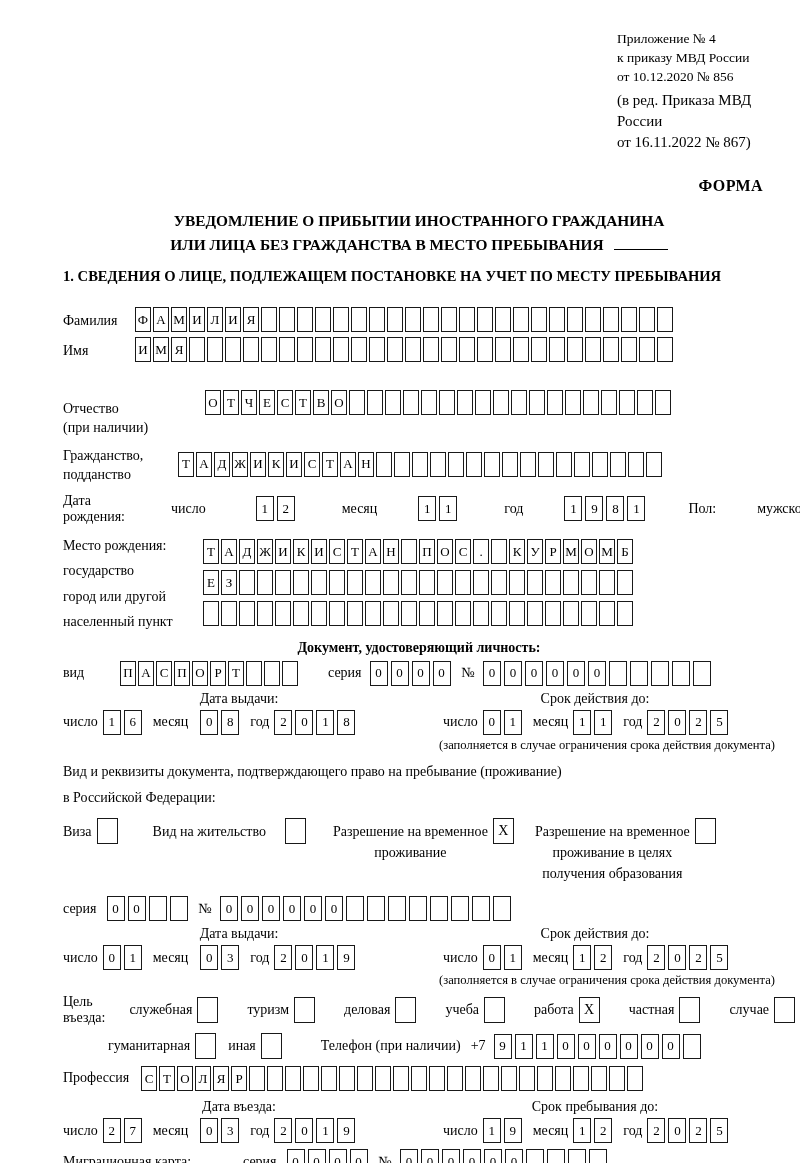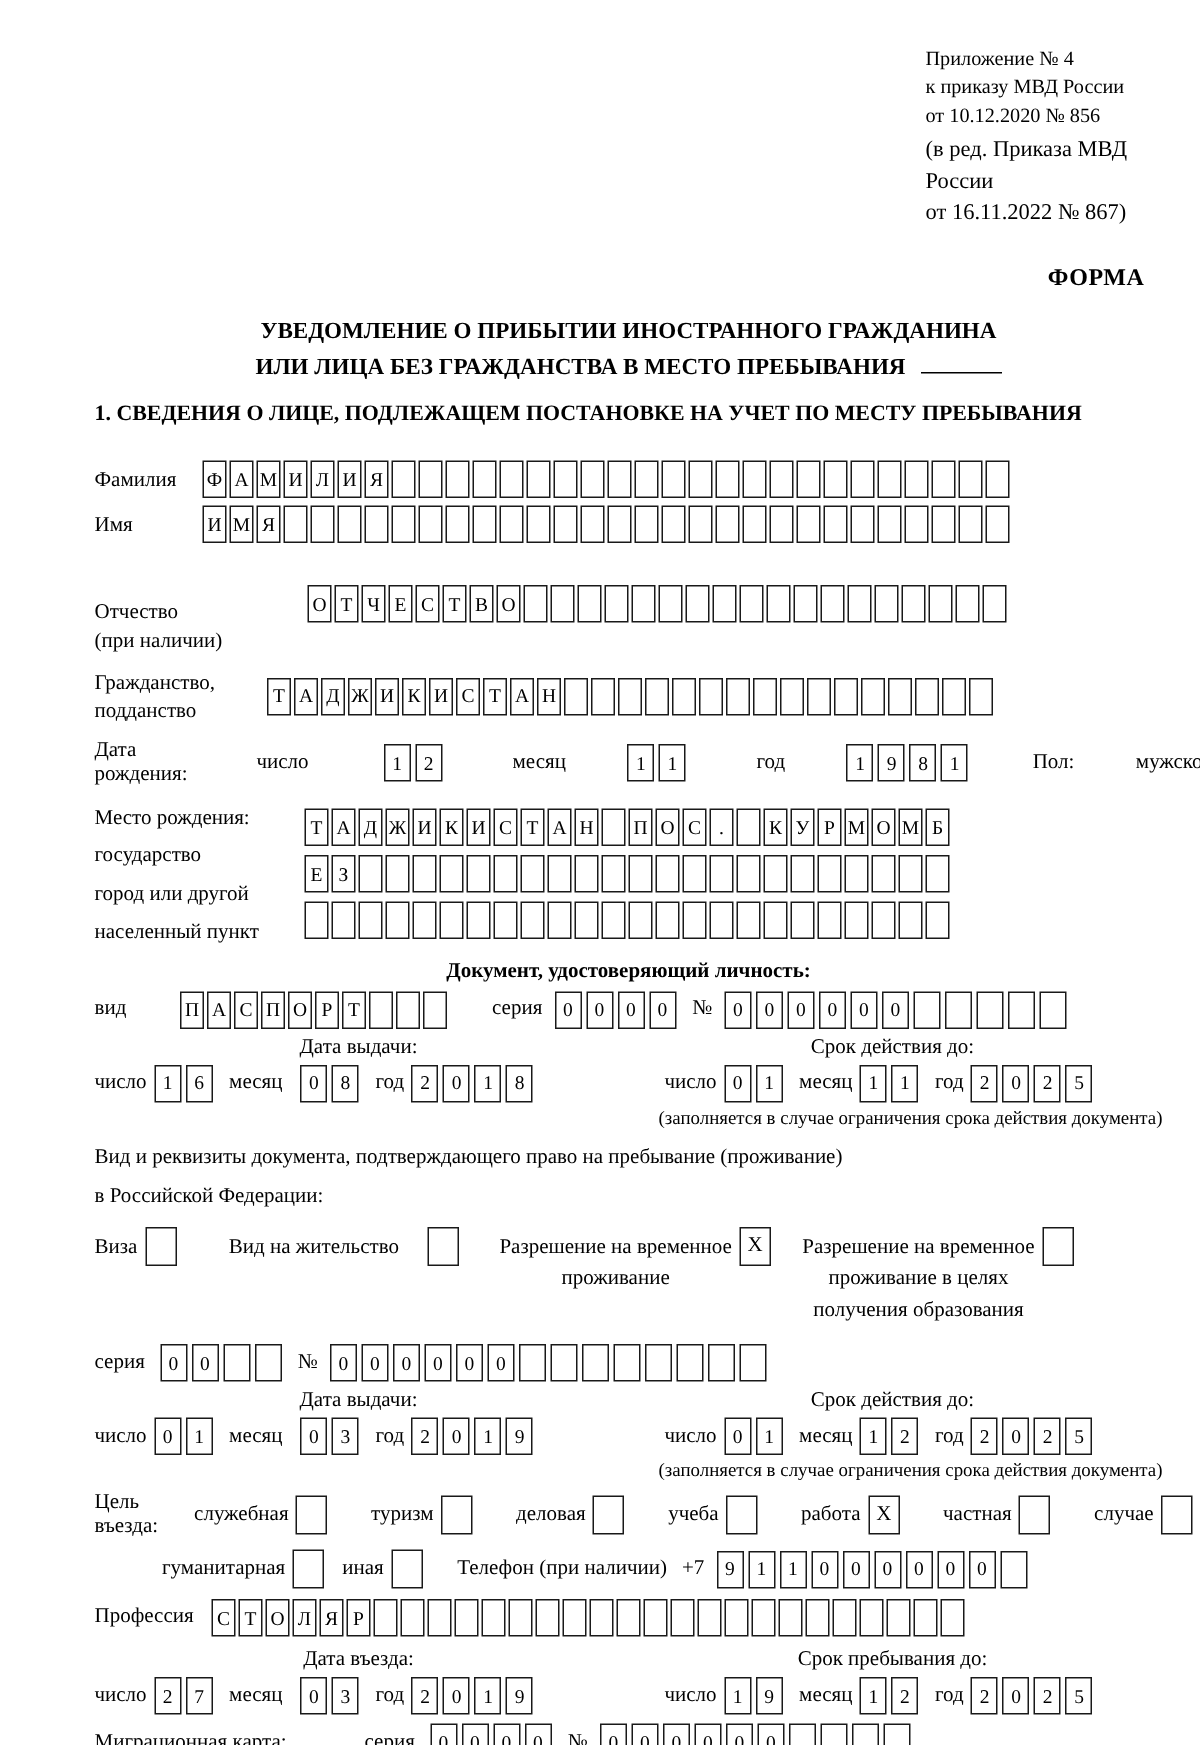--- a/index.html
+++ b/index.html
@@ -46,21 +46,21 @@
   
   .intro{line-height:1.9;}
   .permit-row{display:flex;align-items:flex-start;margin:6px 0 12px 0;}
   .popt{display:flex;align-items:flex-start;}
   .popt-label{text-align:center;line-height:1.5;padding-top:3px;}
   .gap30{margin-left:30px;}.gap22{margin-left:22px;}.gap16{margin-left:16px;}
   
   .goal-row{display:flex;align-items:center;margin-bottom:7px;flex-wrap:nowrap;}
   .goal-row .optlab{margin-left:24px;}
   .indent45{margin-left:45px;}
-  .phone-lab{margin-left:18px;margin-right:10px;}
+  .phone-lab{margin-left:34px;margin-right:10px;}
   
   .reps{display:flex;align-items:flex-start;margin-top:4px;}
   .reps-label{width:88px;flex:0 0 auto;line-height:1.95;font-size:13.6px;padding-top:2px;}
   .reps-rows{flex:1;}
   .reps-rows .cells{margin-bottom:6px;}
   .mig-lab{width:180px;}
   .slabel{margin:0 8px;}
   .slabel.first{margin-left:28px;}
 </style>
 </head>

